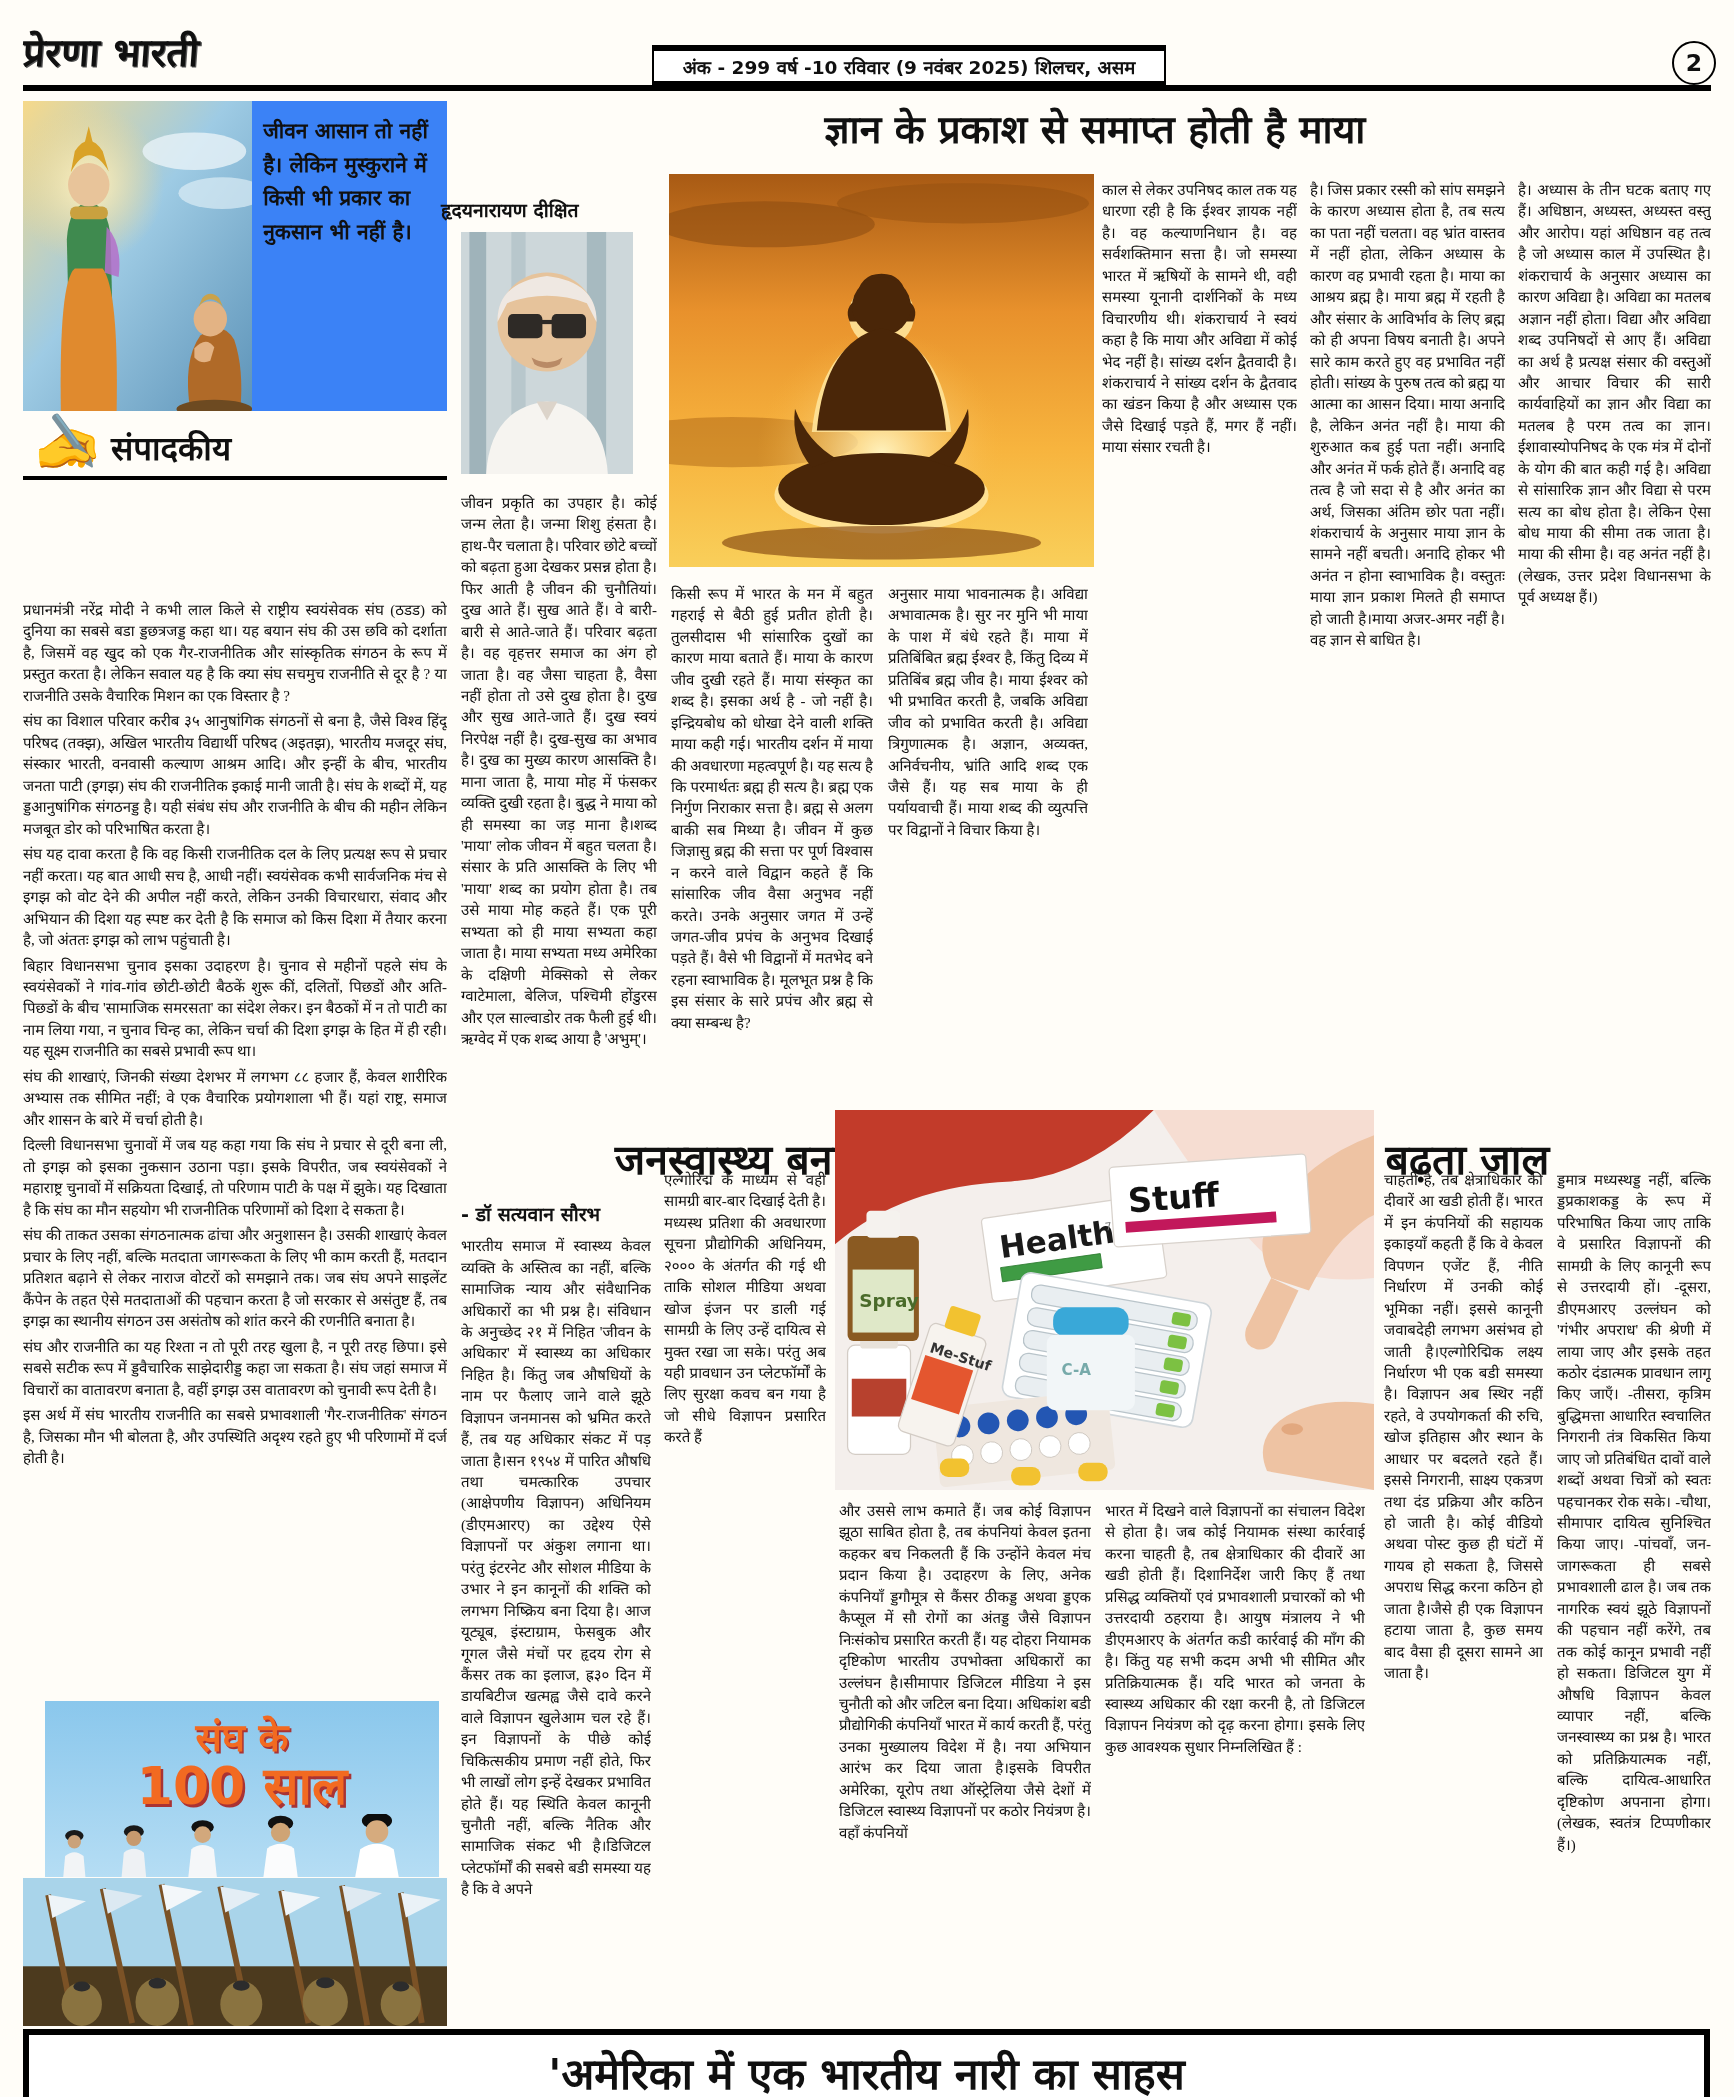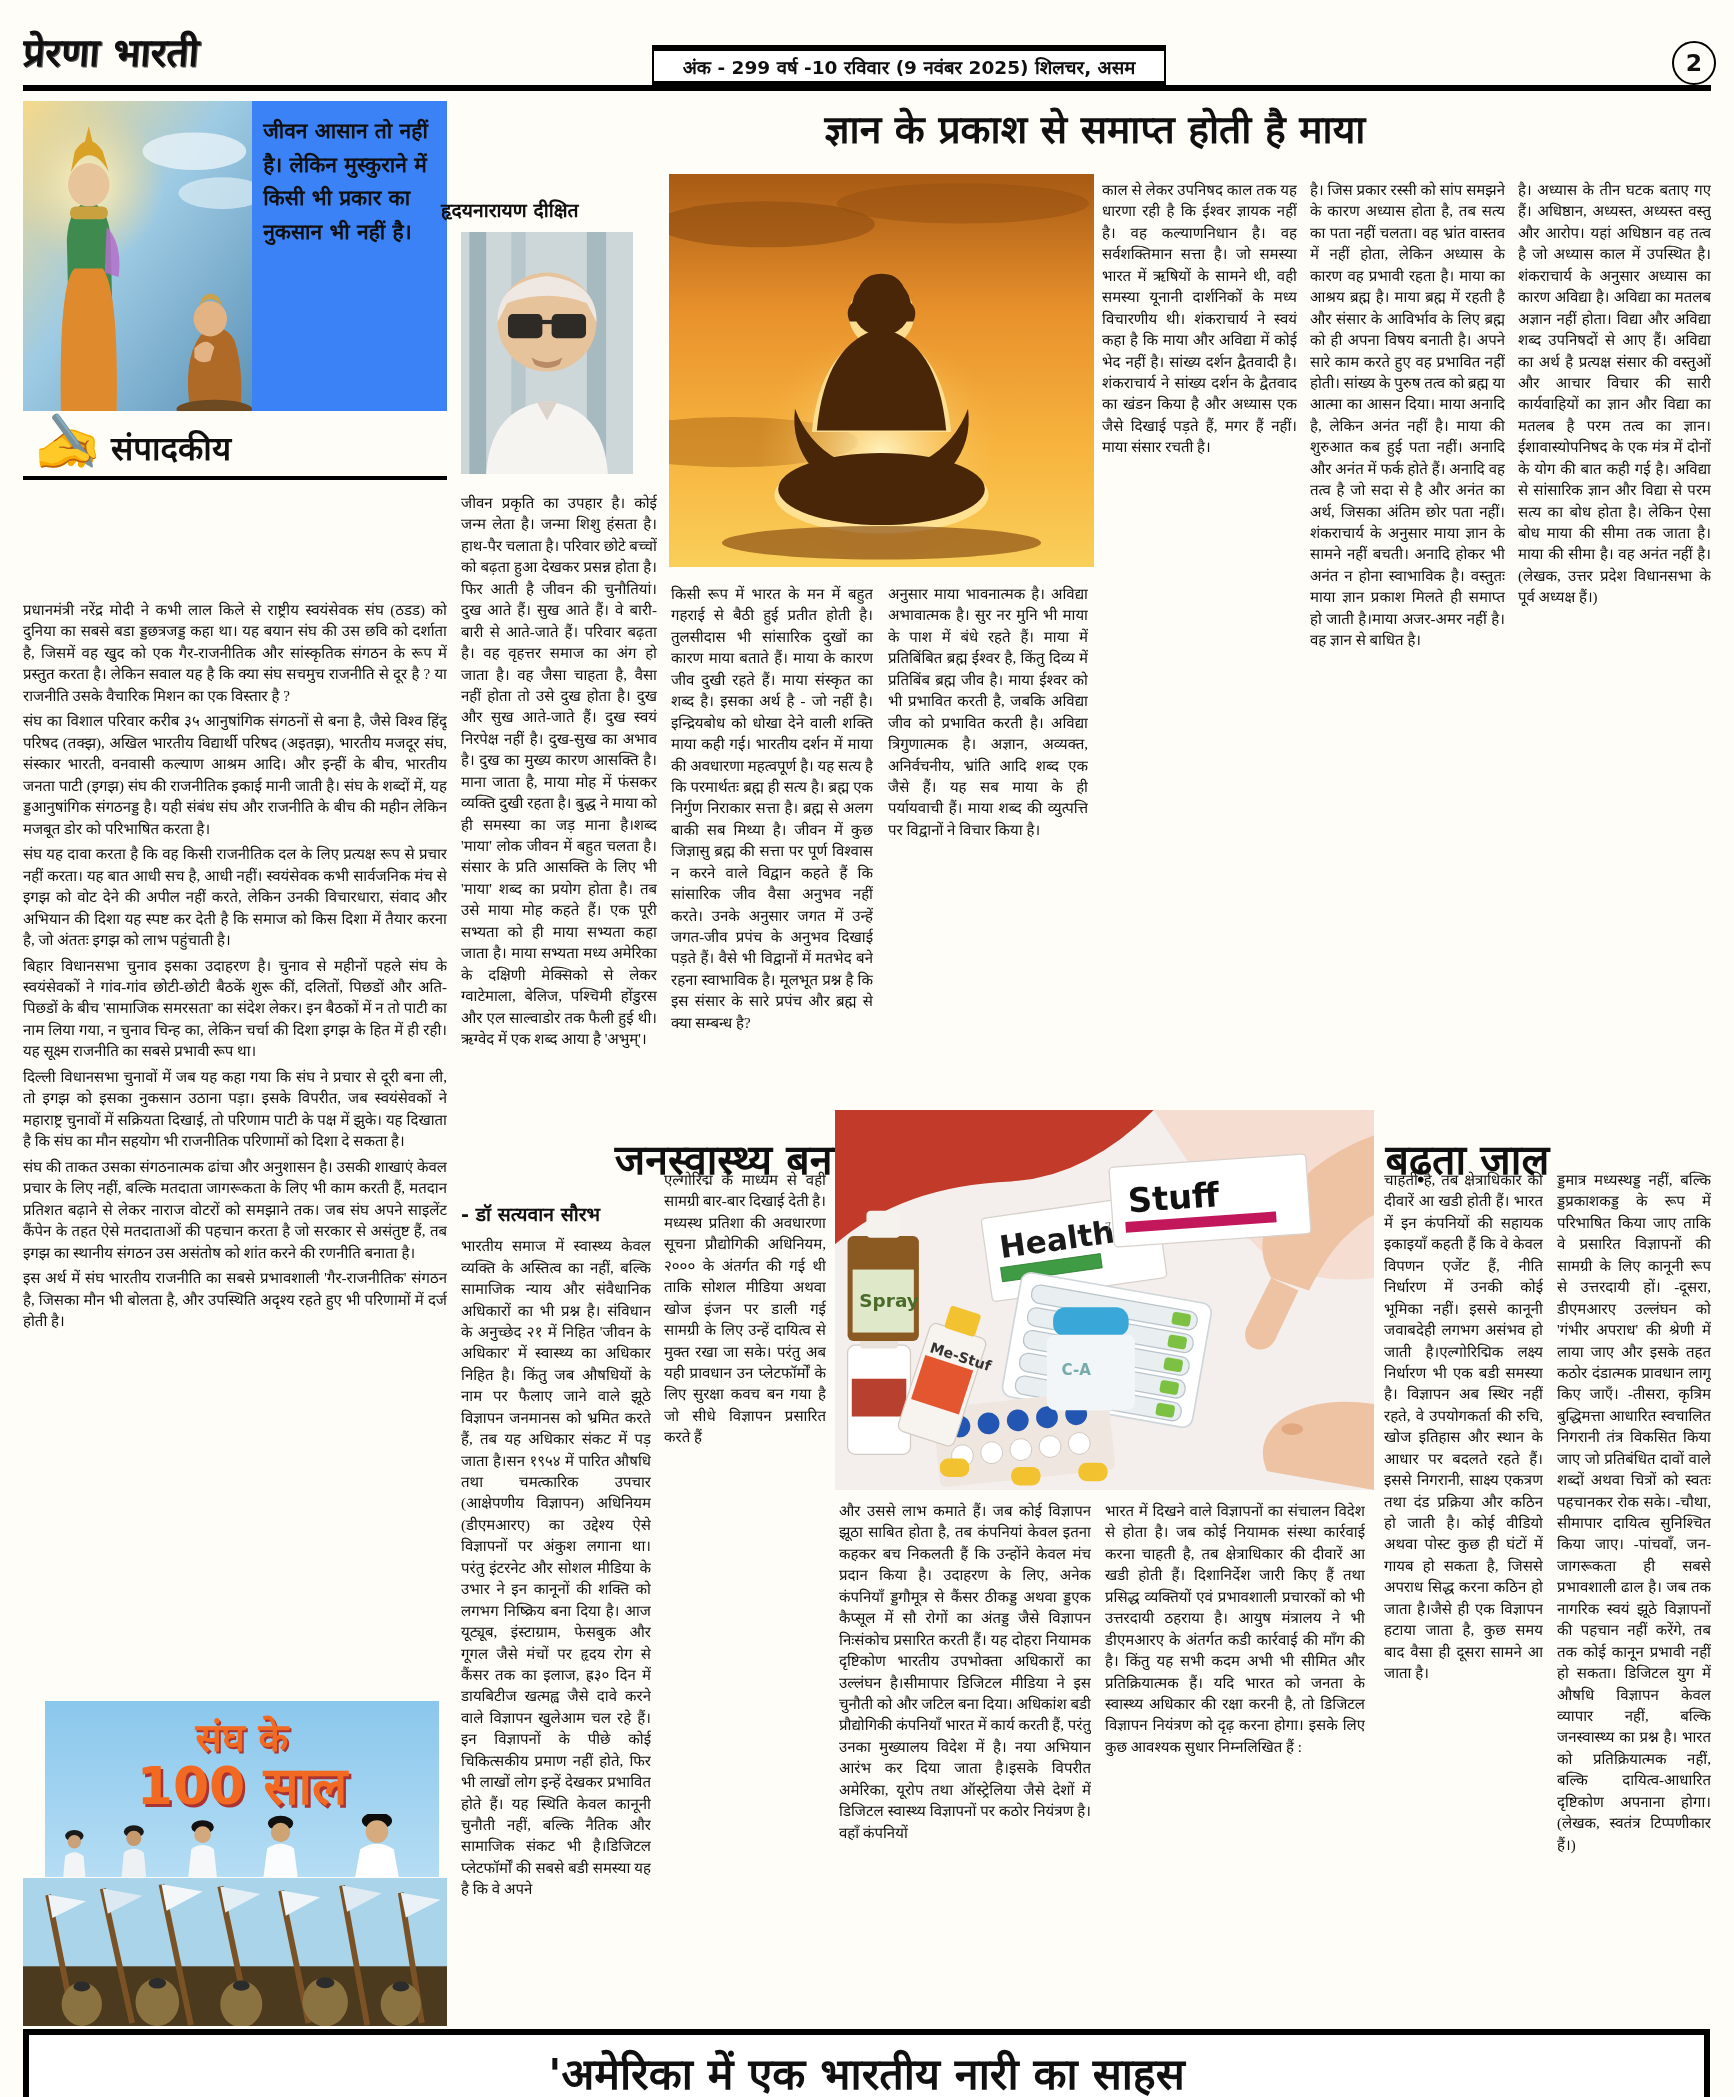--- a/index.html
+++ b/index.html
@@ -88,22 +88,24 @@
   <div class="abs ed-label-row" style="left:34px;top:415px;">
     <span class="ed-pen">✍</span>
     <span class="ed-label">संपादकीय</span>
   </div>
   <div class="abs rule" style="left:23px;top:476px;width:424px;height:3.8px;"></div>
   <div class="abs bodytext" style="left:23px;top:600px;width:424px;height:1095px;">
     <p>प्रधानमंत्री नरेंद्र मोदी ने कभी लाल किले से राष्ट्रीय स्वयंसेवक संघ (ठडड) को दुनिया का सबसे बडा ड्डछत्रजड्ड कहा था। यह बयान संघ की उस छवि को दर्शाता है, जिसमें वह खुद को एक गैर-राजनीतिक और सांस्कृतिक संगठन के रूप में प्रस्तुत करता है। लेकिन सवाल यह है कि क्या संघ सचमुच राजनीति से दूर है ? या राजनीति उसके वैचारिक मिशन का एक विस्तार है ?</p>
     <p>संघ का विशाल परिवार करीब ३५ आनुषांगिक संगठनों से बना है, जैसे विश्व हिंदू परिषद (तक्झ), अखिल भारतीय विद्यार्थी परिषद (अइतझ), भारतीय मजदूर संघ, संस्कार भारती, वनवासी कल्याण आश्रम आदि। और इन्हीं के बीच, भारतीय जनता पाटी (इगझ) संघ की राजनीतिक इकाई मानी जाती है। संघ के शब्दों में, यह ड्डआनुषांगिक संगठनड्ड है। यही संबंध संघ और राजनीति के बीच की महीन लेकिन मजबूत डोर को परिभाषित करता है।</p>
     <p>संघ यह दावा करता है कि वह किसी राजनीतिक दल के लिए प्रत्यक्ष रूप से प्रचार नहीं करता। यह बात आधी सच है, आधी नहीं। स्वयंसेवक कभी सार्वजनिक मंच से इगझ को वोट देने की अपील नहीं करते, लेकिन उनकी विचारधारा, संवाद और अभियान की दिशा यह स्पष्ट कर देती है कि समाज को किस दिशा में तैयार करना है, जो अंततः इगझ को लाभ पहुंचाती है।</p>
     <p>बिहार विधानसभा चुनाव इसका उदाहरण है। चुनाव से महीनों पहले संघ के स्वयंसेवकों ने गांव-गांव छोटी-छोटी बैठकें शुरू कीं, दलितों, पिछडों और अति-पिछडों के बीच 'सामाजिक समरसता' का संदेश लेकर। इन बैठकों में न तो पाटी का नाम लिया गया, न चुनाव चिन्ह का, लेकिन चर्चा की दिशा इगझ के हित में ही रही। यह सूक्ष्म राजनीति का सबसे प्रभावी रूप था।</p>
+    <p>संघ की शाखाएं, जिनकी संख्या देशभर में लगभग ८८ हजार हैं, केवल शारीरिक अभ्यास तक सीमित नहीं; वे एक वैचारिक प्रयोगशाला भी हैं। यहां राष्ट्र, समाज और शासन के बारे में चर्चा होती है।</p>
     <p>दिल्ली विधानसभा चुनावों में जब यह कहा गया कि संघ ने प्रचार से दूरी बना ली, तो इगझ को इसका नुकसान उठाना पड़ा। इसके विपरीत, जब स्वयंसेवकों ने महाराष्ट्र चुनावों में सक्रियता दिखाई, तो परिणाम पाटी के पक्ष में झुके। यह दिखाता है कि संघ का मौन सहयोग भी राजनीतिक परिणामों को दिशा दे सकता है।</p>
     <p>संघ की ताकत उसका संगठनात्मक ढांचा और अनुशासन है। उसकी शाखाएं केवल प्रचार के लिए नहीं, बल्कि मतदाता जागरूकता के लिए भी काम करती हैं, मतदान प्रतिशत बढ़ाने से लेकर नाराज वोटरों को समझाने तक। जब संघ अपने साइलेंट कैंपेन के तहत ऐसे मतदाताओं की पहचान करता है जो सरकार से असंतुष्ट हैं, तब इगझ का स्थानीय संगठन उस असंतोष को शांत करने की रणनीति बनाता है।</p>
+    <p>संघ और राजनीति का यह रिश्ता न तो पूरी तरह खुला है, न पूरी तरह छिपा। इसे सबसे सटीक रूप में ड्डवैचारिक साझेदारीड्ड कहा जा सकता है। संघ जहां समाज में विचारों का वातावरण बनाता है, वहीं इगझ उस वातावरण को चुनावी रूप देती है।</p>
     <p>इस अर्थ में संघ भारतीय राजनीति का सबसे प्रभावशाली 'गैर-राजनीतिक' संगठन है, जिसका मौन भी बोलता है, और उपस्थिति अदृश्य रहते हुए भी परिणामों में दर्ज होती है।</p>
   </div>
 
   <div class="abs sangh" style="left:38px;top:1701px;width:394px;height:176px;margin-left:7px;">
     <div class="l1">संघ के</div>
     <div class="l2">100 साल</div>
     <svg class="abs" style="left:0;bottom:0;" width="394" height="63" viewBox="0 0 940 150" preserveAspectRatio="none">
       <g>
         <g transform="translate(40,40)">
             <ellipse cx="30" cy="12" rx="22" ry="14" fill="#1a1a1a"></ellipse>

